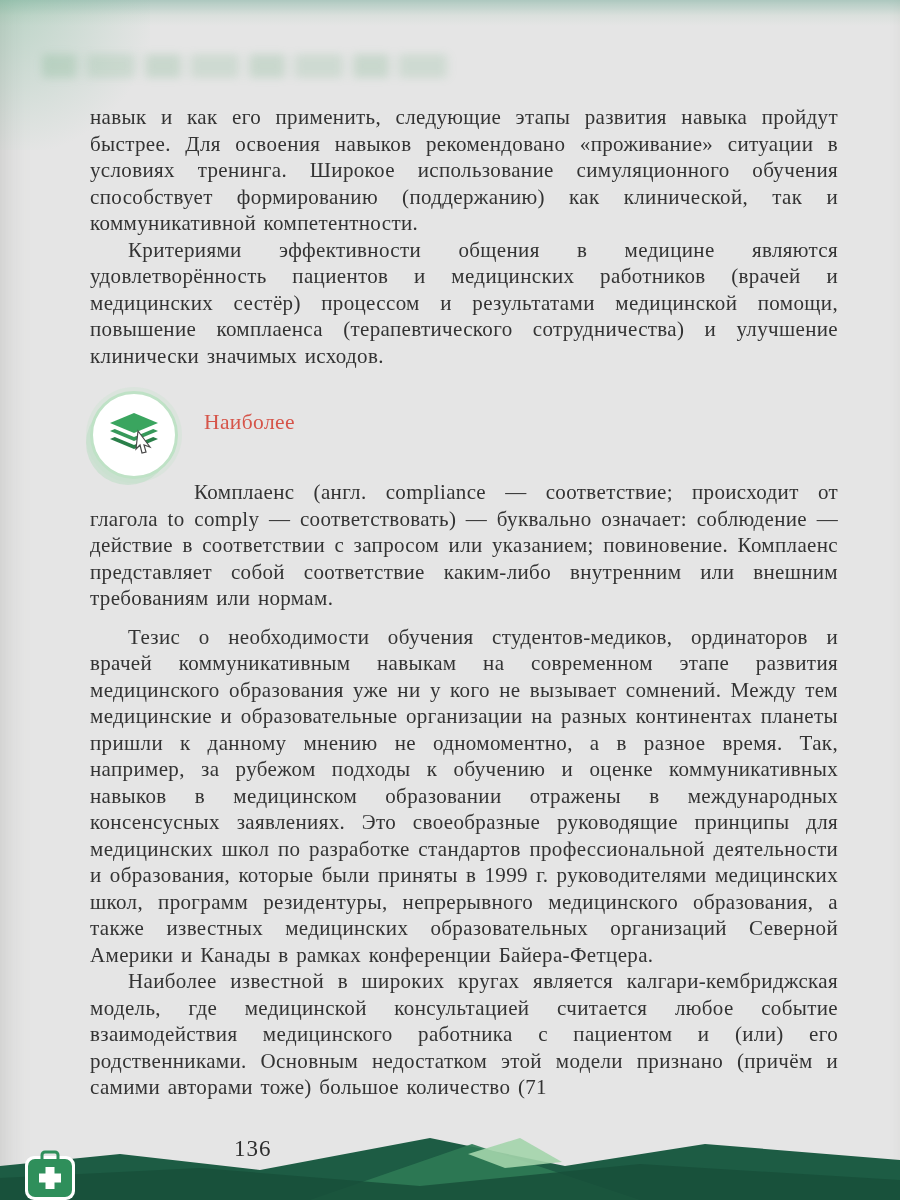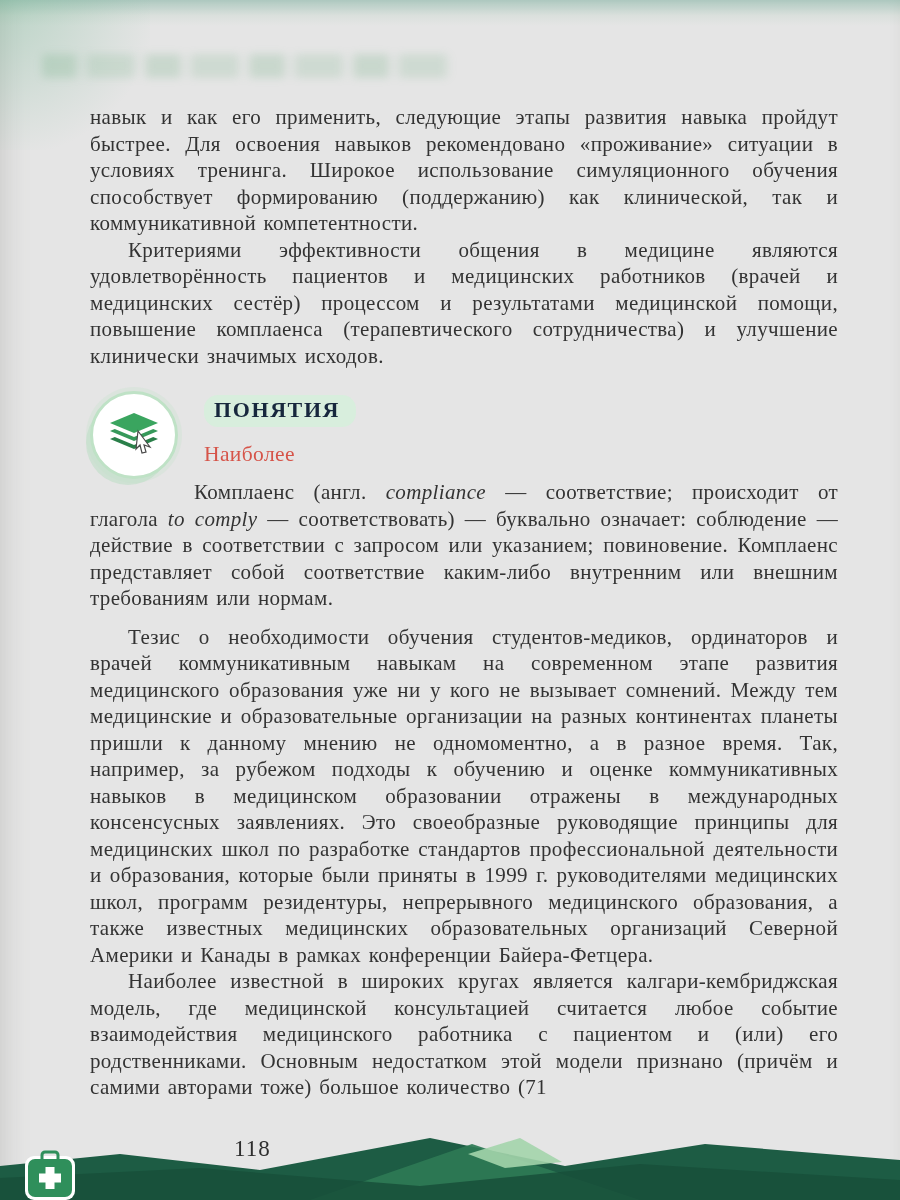--- a/index.html
+++ b/index.html
@@ -80,21 +80,21 @@
   .concept-term {
     margin-top: 14px;
     font-size: 21.5px;
     color: #d65449;
     letter-spacing: 0.4px;
   }
   .definition {
     margin-top: 8px;
     text-indent: 104px;
   }
-  .definition .it { font-style: italic; }
+  .definition .it { }
 
   
   .footer-band {
     position: absolute; left: 0; bottom: 0;
     width: 900px; height: 80px;
     display: block;
   }
   .page-number {
     position: absolute;
     left: 234px; top: 1136px;
@@ -128,34 +128,33 @@
         <svg width="58" height="52" viewBox="0 0 58 52">
           <polygon points="5,30 29,20 53,30 29,40" fill="#2a7f49"></polygon>
           <polygon points="5,26 29,16 53,26 29,36" fill="#ffffff"></polygon>
           <polygon points="5,22 29,12 53,22 29,32" fill="#36995a"></polygon>
           <polygon points="5,18 29,8 53,18 29,28" fill="#ffffff"></polygon>
           <polygon points="5,14 29,4 53,14 29,24" fill="#3aa55f"></polygon>
           <polygon points="33,22 45,38 39,36 41,43 37,44 35,36 31,40" fill="#ffffff" stroke="#4a4a4a" stroke-width="1.2"></polygon>
         </svg>
       </div>
       <div class="concept-right">
-        <span class="concept-heading">ПОНЯТИЯ</span>
         <div class="concept-term">Наиболее</div>
       </div>
     </div>
 
     <p class="definition"><span>Комплаенс (англ. </span><span class="it">compliance</span><span> — соответствие; происходит от глагола </span><span class="it">to comply</span><span> — соответствовать) — буквально означает: соблюдение — действие в соответствии с запросом или указанием; повиновение. Комплаенс представляет собой соответствие каким-либо внутренним или внешним требованиям или нормам.</span></p>
 
     <p class="indent body-gap">Тезис о необходимости обучения студентов-медиков, ординаторов и врачей коммуникативным навыкам на современном этапе развития медицинского образования уже ни у кого не вызывает сомнений. Между тем медицинские и образовательные организации на разных континентах планеты пришли к данному мнению не одномоментно, а в разное время. Так, например, за рубежом подходы к обучению и оценке коммуникативных навыков в медицинском образовании отражены в международных консенсусных заявлениях. Это своеобразные руководящие принципы для медицинских школ по разработке стандартов профессиональной деятельности и образования, которые были приняты в 1999 г. руководителями медицинских школ, программ резидентуры, непрерывного медицинского образования, а также известных медицинских образовательных организаций Северной Америки и Канады в рамках конференции Байера-Фетцера.</p>
 
     <p class="indent">Наиболее известной в широких кругах является калгари-кембриджская модель, где медицинской консультацией считается любое событие взаимодействия медицинского работника с пациентом и (или) его родственниками. Основным недостатком этой модели признано (причём и самими авторами тоже) большое количество (71</p>
 
   </div>
 
-  <div class="page-number">118</div>
+  <div class="page-number">136</div>
 
   <svg class="footer-band" viewBox="0 0 900 80" preserveAspectRatio="none">
     <polygon points="0,80 0,46 120,34 260,50 430,18 565,46 705,24 900,40 900,80" fill="#1d5c44"></polygon>
     <polygon points="310,80 472,24 640,80" fill="#2e7a55" opacity="0.92"></polygon>
     <polygon points="468,34 520,18 562,42 505,48" fill="#a3d4ab" opacity="0.9"></polygon>
     <polygon points="0,80 0,58 200,48 420,66 640,44 900,60 900,80" fill="#174f3a" opacity="0.85"></polygon>
   </svg>
 
   <svg class="firstaid" viewBox="0 0 52 50">
     <rect x="1" y="6" width="50" height="44" rx="9" fill="#ffffff"></rect>

